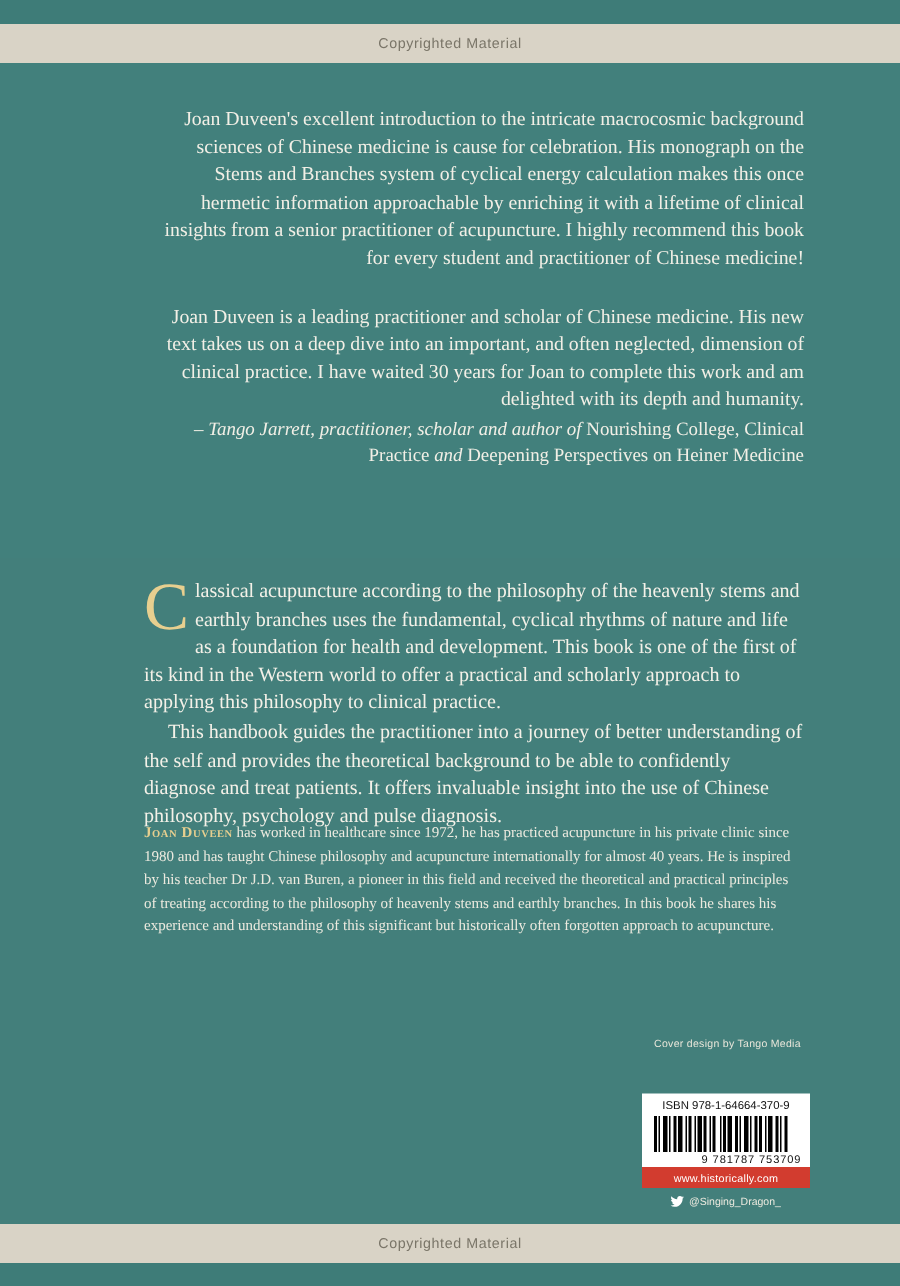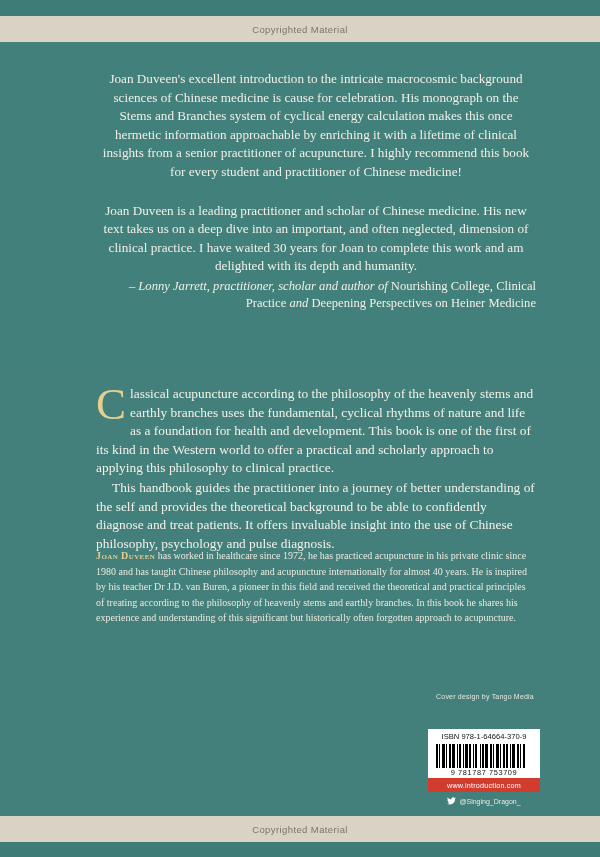--- a/index.html
+++ b/index.html
@@ -51,21 +51,21 @@
     position: absolute;
     left: 96px;
     top: 70px;
     width: 440px;
     color: #f2efe6;
   }
   .endorse-text {
     font-size: 13.2px;
     line-height: 18.6px;
     margin: 0 0 2px 0;
-    text-align: center;
+    text-align: right;
   }
   .endorse-attrib {
     font-size: 12.6px;
     line-height: 17.4px;
     font-style: italic;
     margin: 0;
     text-align: right;
     padding-left: 30px;
   }
   .endorse-block-2 { margin-top: 20px; }
@@ -186,20 +186,21 @@
   .barcode-digits {
     position: absolute;
     left: 0;
     top: 39px;
     width: 112px;
     text-align: center;
     font-family: "Liberation Sans", sans-serif;
     font-size: 7.4px;
     letter-spacing: 0.6px;
     color: #111;
+    padding-left: 17px;
   }
   .website-box {
     position: absolute;
     left: 428px;
     top: 778px;
     width: 112px;
     height: 14px;
     background: #d23c2f;
     color: #ffffff;
     display: flex;
@@ -233,21 +234,21 @@
 
   <div class="cover-body">
     <div class="lower-panel"></div>
   </div>
 
   <div class="endorsements">
     <p class="endorse-text">Joan Duveen's excellent introduction to the intricate macrocosmic background sciences of Chinese medicine is cause for celebration. His monograph on the Stems and Branches system of cyclical energy calculation makes this once hermetic information approachable by enriching it with a lifetime of clinical insights from a senior practitioner of acupuncture. I highly recommend this book for every student and practitioner of Chinese medicine!</p>
 
     <div class="endorse-block-2">
       <p class="endorse-text">Joan Duveen is a leading practitioner and scholar of Chinese medicine. His new text takes us on a deep dive into an important, and often neglected, dimension of clinical practice. I have waited 30 years for Joan to complete this work and am delighted with its depth and humanity.</p>
-      <p class="endorse-attrib"><span>– Lonny Jarrett, practitioner, scholar and author of </span><span class="attrib-roman">Nourishing College,</span> <span class="attrib-roman">Clinical Practice </span><span>and </span><span class="attrib-roman">Deepening Perspectives on Heiner Medicine</span></p>
+      <p class="endorse-attrib"><span>– Tango Jarrett, practitioner, scholar and author of </span><span class="attrib-roman">Nourishing College,</span> <span class="attrib-roman">Clinical Practice </span><span>and </span><span class="attrib-roman">Deepening Perspectives on Heiner Medicine</span></p>
     </div>
   </div>
 
   <div class="description">
     <p class="desc-para"><span class="dropcap">C</span><span>lassical acupuncture according to the philosophy of the heavenly stems and earthly branches uses the fundamental, cyclical rhythms of nature and life as a foundation for health and development. This book is one of the first of its kind in the Western world to offer a practical and scholarly approach to applying this philosophy to clinical practice.</span></p>
     <p class="desc-para indent">This handbook guides the practitioner into a journey of better understanding of the self and provides the theoretical background to be able to confidently diagnose and treat patients. It offers invaluable insight into the use of Chinese philosophy, psychology and pulse diagnosis.</p>
   </div>
 
   <div class="bio">
     <span class="author-name">Joan Duveen</span><span> has worked in healthcare since 1972, he has practiced acupuncture in his private clinic since 1980 and has taught  Chinese philosophy and acupuncture internationally for almost 40 years. He is inspired by his teacher Dr J.D. van Buren, a pioneer in this field and received the theoretical and practical principles of treating according to the philosophy of heavenly stems and earthly branches. In this book he shares his experience and understanding of this significant but historically often forgotten approach to acupuncture.</span>
@@ -309,21 +310,21 @@
         <i style="width:2px;background:transparent"></i>
         <i style="width:2px"></i>
         <i style="width:1px;background:transparent"></i>
         <i style="width:1px"></i>
         <i style="width:2px;background:transparent"></i>
         <i style="width:2px"></i>
     </div>
     <div class="barcode-digits">9 781787 753709</div>
   </div>
 
-  <div class="website-box">www.introduction.com</div>
+  <div class="website-box">www.historically.com</div>
 
   <div class="twitter-line">
     <span class="twitter-icon">
       <svg width="9" height="8" viewBox="0 0 24 20" aria-hidden="true">
           <path fill="#ffffff" d="M24 2.4c-.9.4-1.8.7-2.8.8 1-.6 1.8-1.6 2.2-2.7-1 .6-2 1-3.1 1.2C19.4.6 18.1 0 16.7 0c-2.7 0-4.9 2.2-4.9 4.9 0 .4 0 .8.1 1.1C7.8 5.8 4.1 3.8 1.7.8 1.2 1.6 1 2.4 1 3.3c0 1.7.9 3.2 2.2 4.1-.8 0-1.6-.2-2.2-.6v.1c0 2.4 1.7 4.4 3.9 4.8-.4.1-.8.2-1.3.2-.3 0-.6 0-.9-.1.6 2 2.4 3.4 4.6 3.4-1.7 1.3-3.8 2.1-6.1 2.1-.4 0-.8 0-1.2-.1 2.2 1.4 4.8 2.2 7.5 2.2 9.1 0 14-7.5 14-14v-.6c1-.7 1.8-1.6 2.5-2.5z"></path>
         </svg>
     </span>
     <span>@Singing_Dragon_</span>
   </div>
 

